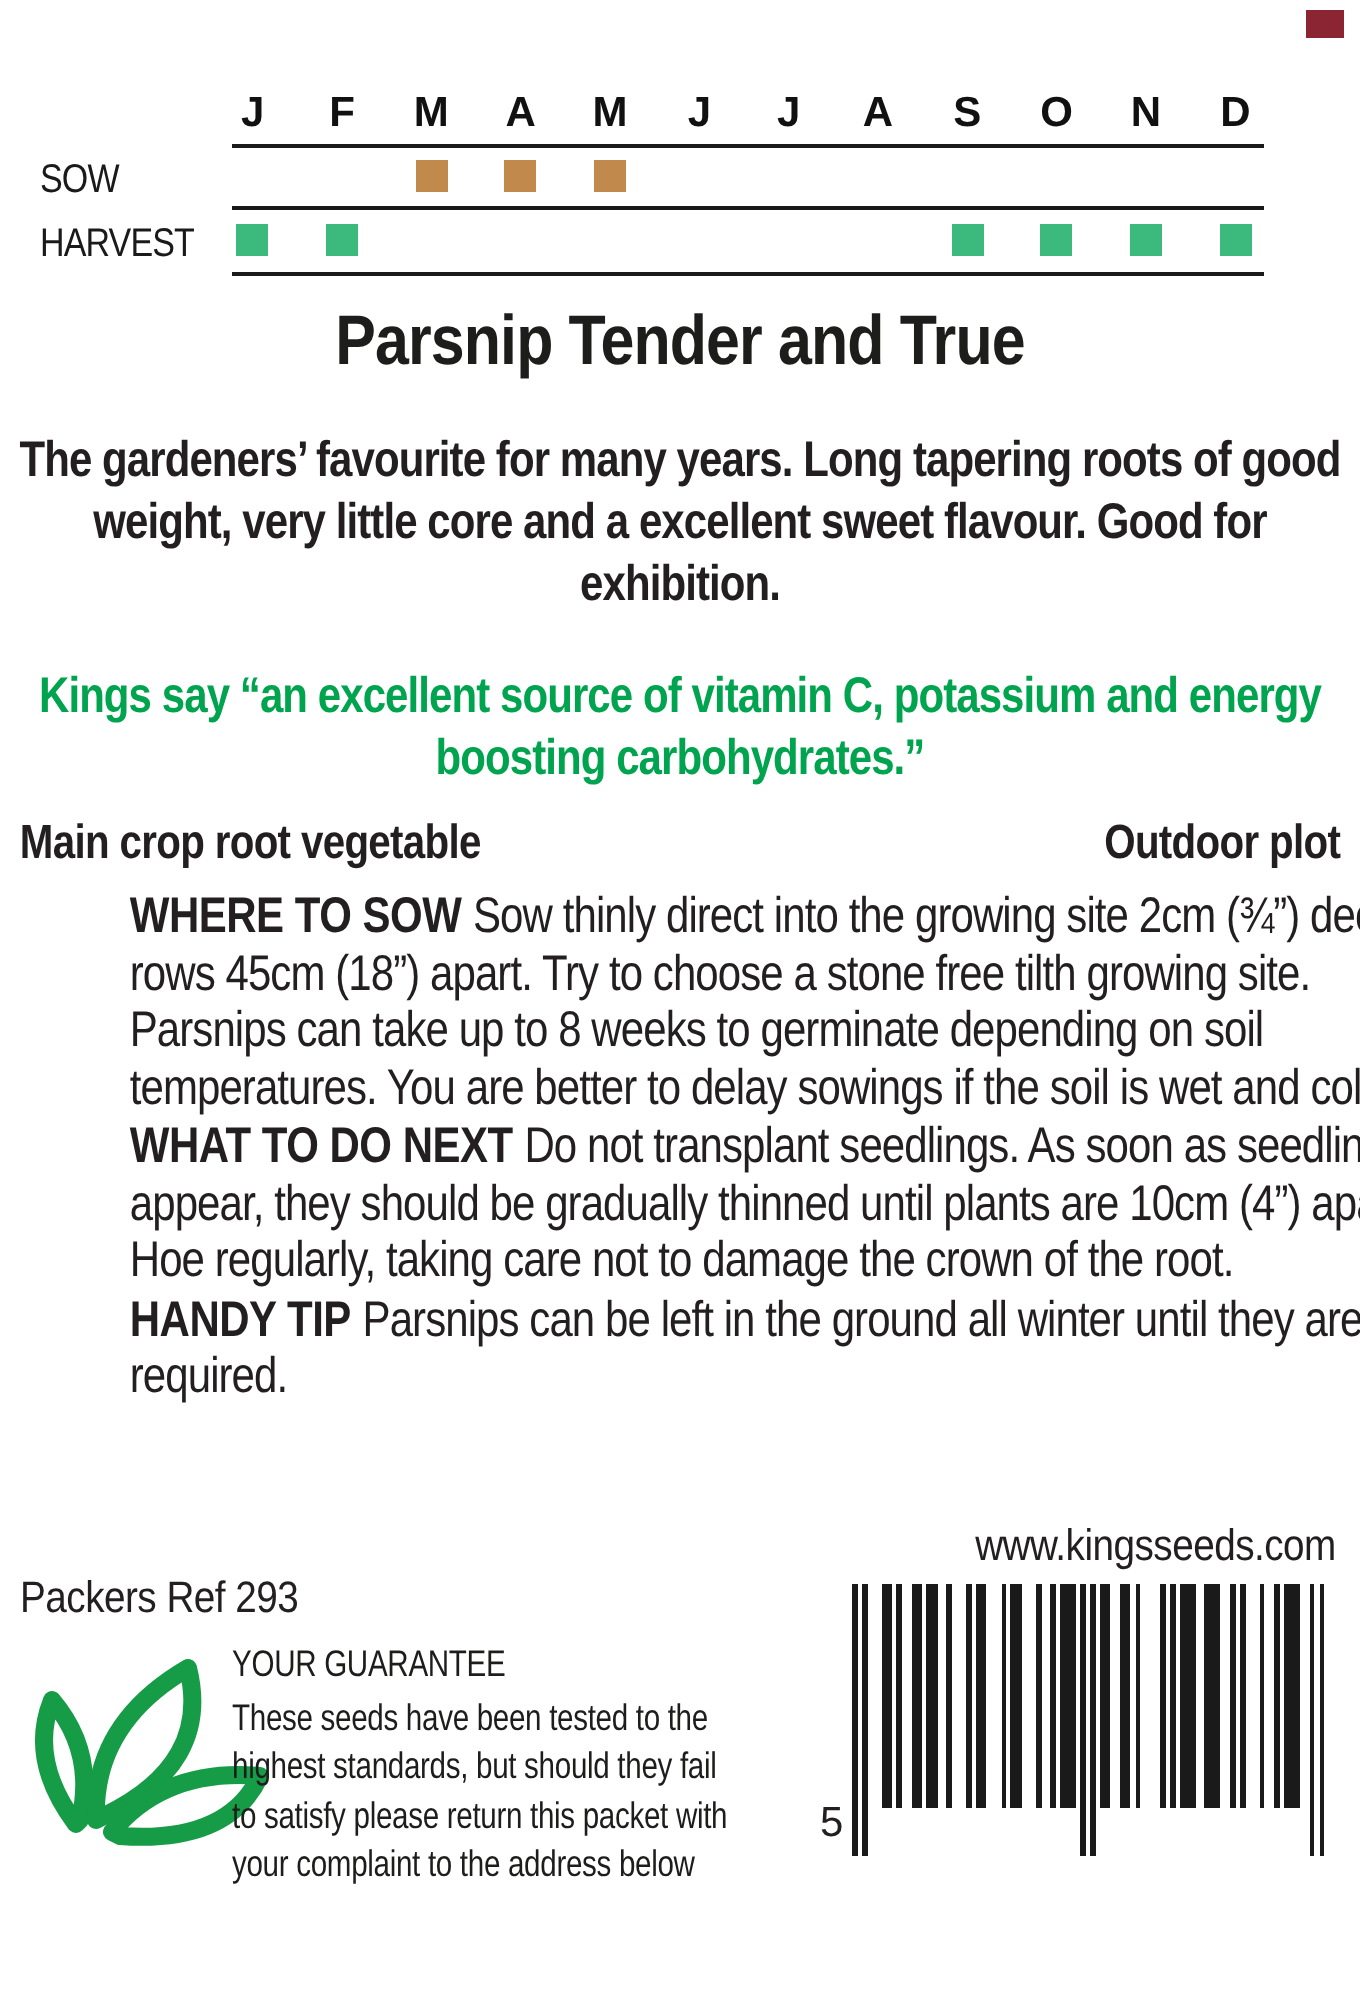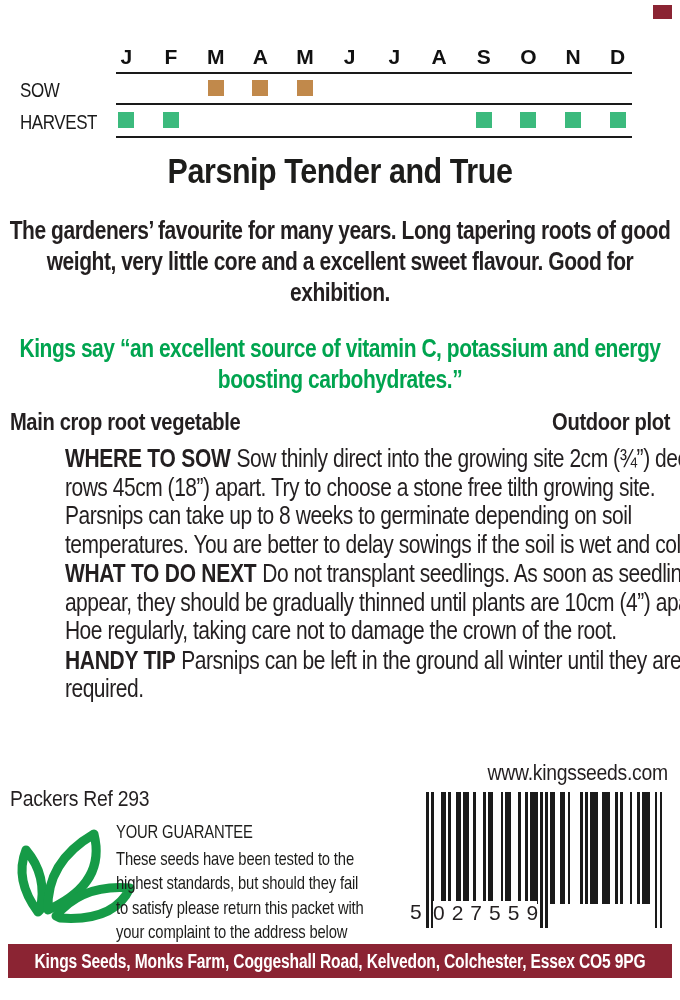--- a/index.html
+++ b/index.html
@@ -229,20 +229,16 @@
         <div class="bar" style="left: 193.768px; width: 2.78421px; height: 112px;"></div>
         <div class="bar" style="left: 203.705px; width: 2.78421px; height: 112px;"></div>
         <div class="bar" style="left: 211.158px; width: 2.78421px; height: 112px;"></div>
         <div class="bar" style="left: 216.126px; width: 2.78421px; height: 112px;"></div>
         <div class="bar" style="left: 218.611px; width: 2.78421px; height: 112px;"></div>
         <div class="bar" style="left: 221.095px; width: 2.78421px; height: 112px;"></div>
         <div class="bar" style="left: 228.547px; width: 2.78421px; height: 136px;"></div>
         <div class="bar" style="left: 233.516px; width: 2.78421px; height: 136px;"></div>
       </div>
     <span class="bc-digit-first">5</span>
-    <span class="bc-group bc-left">027559</span>
-  </div>
-
-  <div class="footer-bar">
-    <div class="footer-text">Kings Seeds, Monks Farm, Coggeshall Road, Kelvedon, Colchester, Essex CO5 9PG</div>
-  </div>
+  </div>
+
 
 </div>
 
 </body></html>

